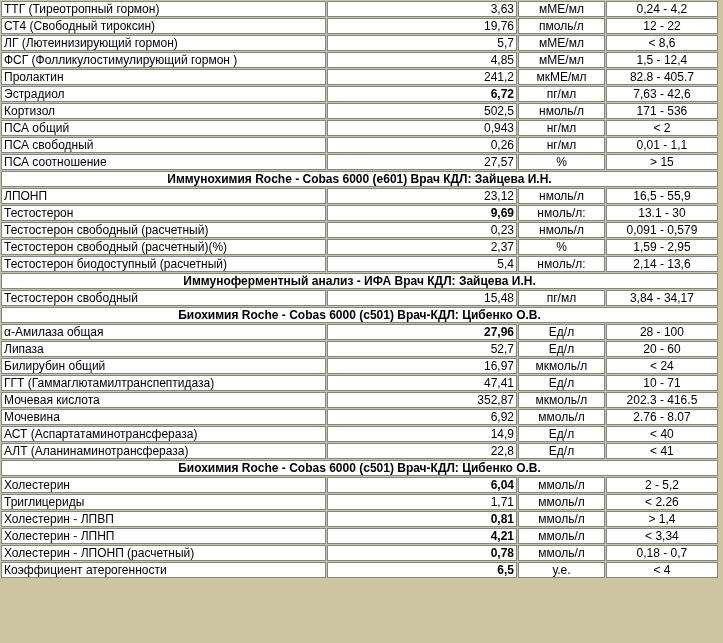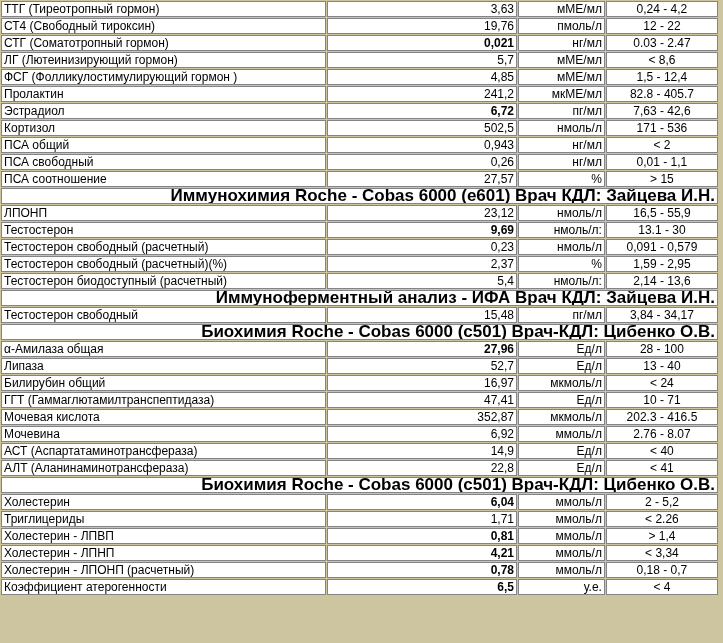--- a/index.html
+++ b/index.html
@@ -33,27 +33,27 @@
     background: #ffffff;
     border: 1px solid #848484;
     height: 14px;
     padding: 0 2px;
     line-height: 14px;
     white-space: nowrap;
     overflow: hidden;
   }
   td.cell-name  { text-align: left; padding-left: 3px; }
   td.cell-value { text-align: right; }
-  td.cell-units { text-align: right; }
+  td.cell-units { text-align: center; }
   td.cell-range { text-align: center; }
   td.cell-value.abnormal { font-weight: bold; }
   td.section-header-cell {
     font-weight: bold;
-    font-size: 17px;
-    text-align: right;
+    font-size: 12px;
+    text-align: center;
     padding-left: 3px;
   }
 </style>
 </head>
 <body>
 
 <div class="report-wrap">
   <table class="lab-table">
     <colgroup>
       <col class="c-name">
@@ -68,26 +68,20 @@
           <td class="cell-units">мМЕ/мл</td>
           <td class="cell-range">0,24 - 4,2</td>
         </tr>
         <tr>
           <td class="cell-name">СТ4 (Свободный тироксин)</td>
           <td class="cell-value">19,76</td>
           <td class="cell-units">пмоль/л</td>
           <td class="cell-range">12 - 22</td>
         </tr>
         <tr>
-          <td class="cell-name">СТГ (Соматотропный гормон)</td>
-          <td class="cell-value abnormal">0,021</td>
-          <td class="cell-units">нг/мл</td>
-          <td class="cell-range">0.03 - 2.47</td>
-        </tr>
-        <tr>
           <td class="cell-name">ЛГ (Лютеинизирующий гормон)</td>
           <td class="cell-value">5,7</td>
           <td class="cell-units">мМЕ/мл</td>
           <td class="cell-range">&lt; 8,6</td>
         </tr>
         <tr>
           <td class="cell-name">ФСГ (Фолликулостимулирующий гормон )</td>
           <td class="cell-value">4,85</td>
           <td class="cell-units">мМЕ/мл</td>
           <td class="cell-range">1,5 - 12,4</td>
@@ -176,21 +170,21 @@
         <tr>
           <td class="cell-name">α-Амилаза общая</td>
           <td class="cell-value abnormal">27,96</td>
           <td class="cell-units">Ед/л</td>
           <td class="cell-range">28 - 100</td>
         </tr>
         <tr>
           <td class="cell-name">Липаза</td>
           <td class="cell-value">52,7</td>
           <td class="cell-units">Ед/л</td>
-          <td class="cell-range">13 - 40</td>
+          <td class="cell-range">20 - 60</td>
         </tr>
         <tr>
           <td class="cell-name">Билирубин общий</td>
           <td class="cell-value">16,97</td>
           <td class="cell-units">мкмоль/л</td>
           <td class="cell-range">&lt; 24</td>
         </tr>
         <tr>
           <td class="cell-name">ГГТ (Гаммаглютамилтранспептидаза)</td>
           <td class="cell-value">47,41</td>

